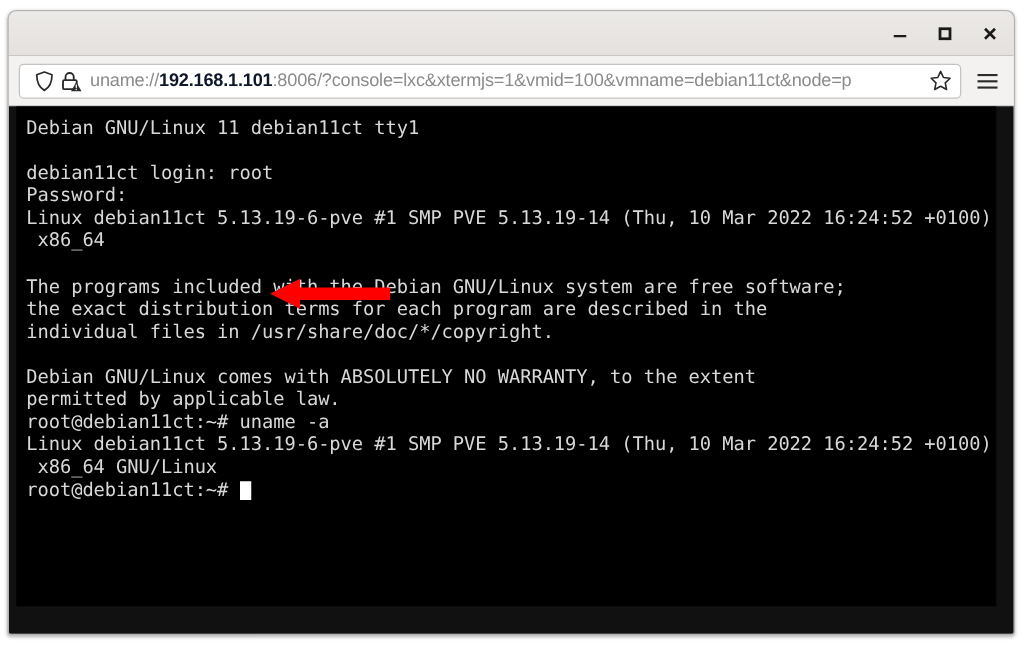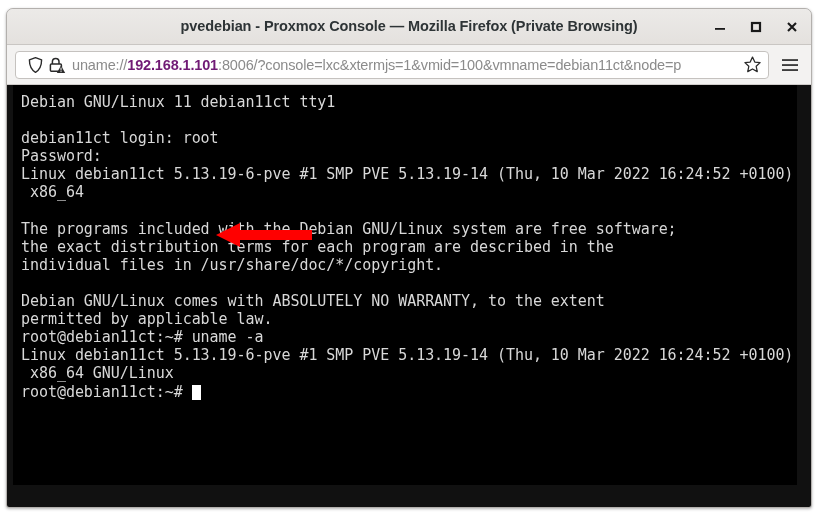--- a/index.html
+++ b/index.html
@@ -106,21 +106,21 @@
   #url-text {
     flex: 1 1 auto;
     font-size: 14.5px;
     color: #8b8b8b;
     white-space: nowrap;
     overflow: hidden;
     margin-left: 4px;
     letter-spacing: -0.15px;
   }
   #url-text .host {
-    color: #701a75;
+    color: #0f172a;
     font-weight: bold;
   }
   #star-btn {
     flex: 0 0 auto;
     width: 24px;
     height: 24px;
     display: flex;
     align-items: center;
     justify-content: center;
   }
@@ -178,21 +178,20 @@
     height: 28px;
     pointer-events: none;
   }
 </style>
 </head>
 <body>
 
 <div id="window">
 
   <div id="titlebar">
-    <div id="title-text">pvedebian - Proxmox Console — Mozilla Firefox (Private Browsing)</div>
     <div class="win-btns">
       <div class="win-btn">
         <svg width="14" height="14" viewBox="0 0 14 14" aria-hidden="true">
           <rect x="2" y="8" width="10" height="1.8" fill="#1a1a1a"></rect>
         </svg>
       </div>
       <div class="win-btn">
         <svg width="14" height="14" viewBox="0 0 14 14" aria-hidden="true">
           <rect x="3" y="3" width="8" height="8" fill="none" stroke="#1a1a1a" stroke-width="2.2"></rect>
         </svg>

